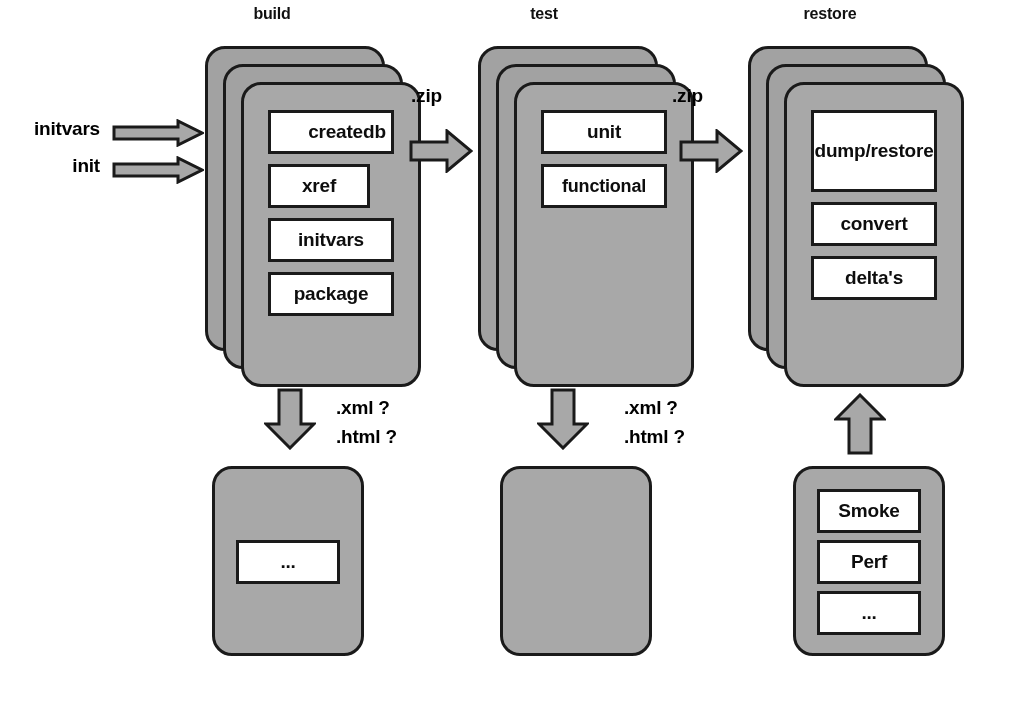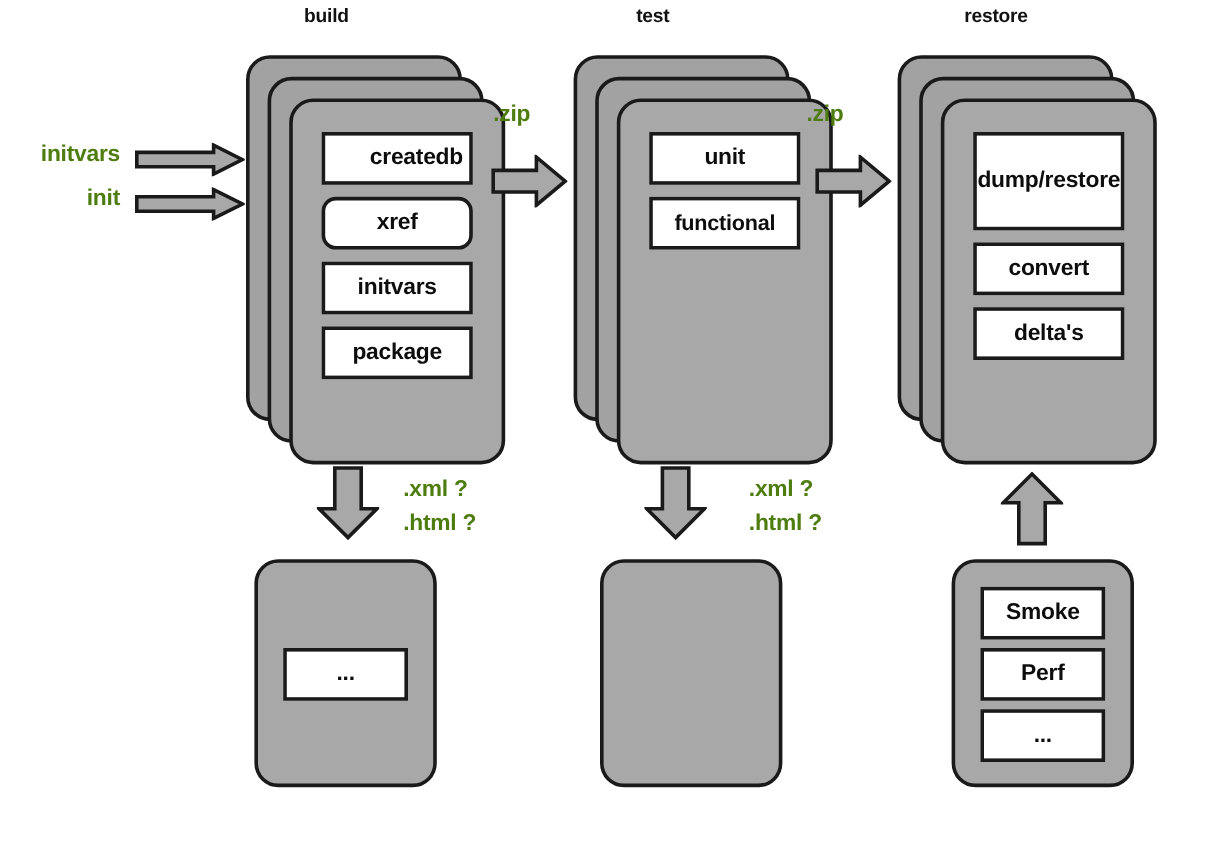--- a/index.html
+++ b/index.html
@@ -58,21 +58,21 @@
     text-align: center;
     letter-spacing: -0.2px;
   }
   .job.two-line { }
 
   
   .flow-label {
     position: absolute;
     font-size: 19px;
     font-weight: bold;
-    color: #4d7c0f;
+    color: #000000;
     white-space: nowrap;
     letter-spacing: -0.2px;
   }
   .flow-label.right { text-align: right; }
 
   
   .arrow {
     position: absolute;
   }
   .arrow svg { display: block; }
@@ -98,21 +98,21 @@
     <svg width="92" height="28" viewBox="0 0 92 28">
       <path d="M2,8 L66,8 L66,2 L90,14 L66,26 L66,20 L2,20 Z" fill="#a8a8a8" stroke="#1a1a1a" stroke-width="3" stroke-linejoin="miter"></path>
     </svg>
   </div>
 
   <div class="card back" style="left:205px; top:46px; width:180px; height:305px;"></div>
   <div class="card back" style="left:223px; top:64px; width:180px; height:305px;"></div>
   <div class="card" style="left:241px; top:82px; width:180px; height:305px;"></div>
 
   <div class="job" style="left:268px; top:110px; width:126px; height:44px;padding-left:32px;">createdb</div>
-  <div class="job" style="left:268px; top:164px; width:126px; height:44px;border-radius:12px;">xref</div>
+  <div class="job" style="left:268px; top:164px; width:102px; height:44px;">xref</div>
   <div class="job" style="left:268px; top:218px; width:126px; height:44px;">initvars</div>
   <div class="job" style="left:268px; top:272px; width:126px; height:44px;">package</div>
 
   <div class="flow-label" style="left:411px; top:85px;">.zip</div>
   <div class="arrow" style="left:409px; top:129px;">
     <svg width="64" height="44" viewBox="0 0 64 44">
       <path d="M2,13 L38,13 L38,2 L62,22 L38,42 L38,31 L2,31 Z" fill="#a8a8a8" stroke="#1a1a1a" stroke-width="3" stroke-linejoin="miter"></path>
     </svg>
   </div>
 

